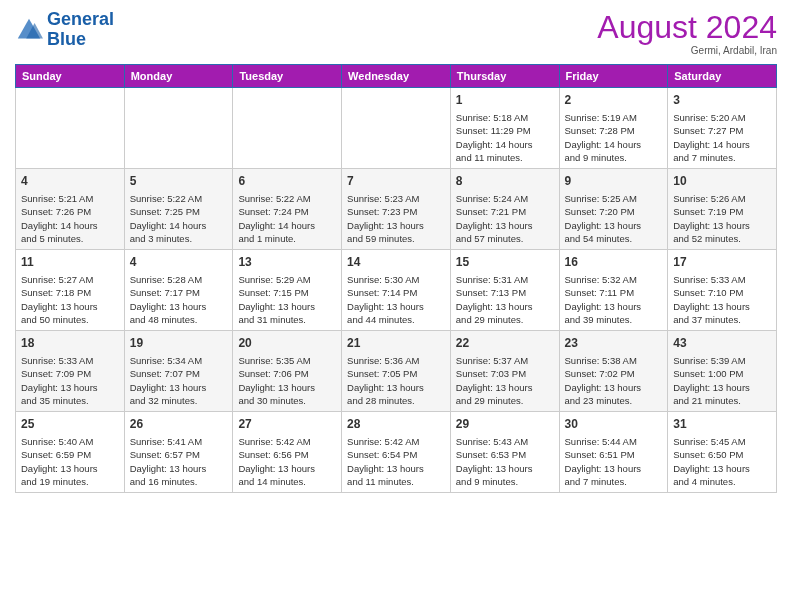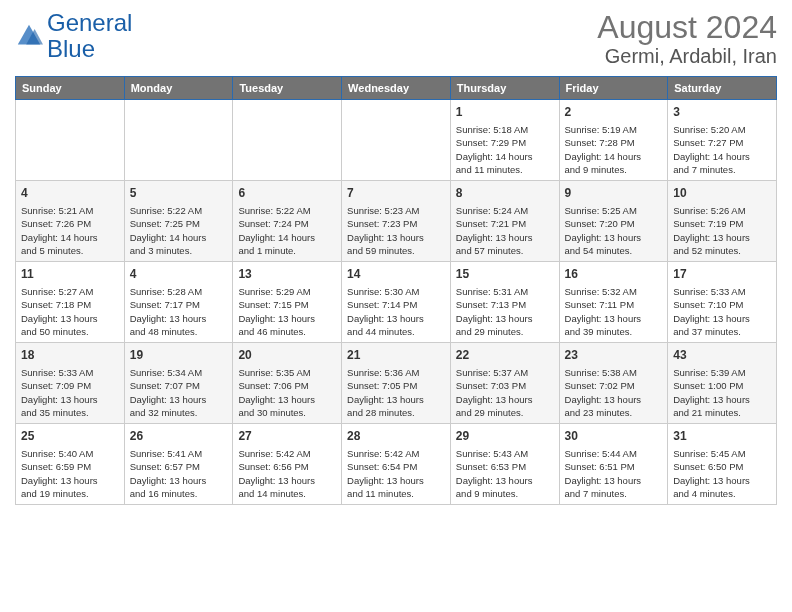--- a/index.html
+++ b/index.html
@@ -20,52 +20,52 @@
       justify-content: space-between;
       align-items: flex-start;
       margin-bottom: 8px;
     }
     .logo {
       display: flex;
       align-items: center;
       gap: 4px;
     }
     .logo-text {
-      font-size: 24px;
-      font-weight: normal;
+      font-size: 18px;
+      font-weight: bold;
       color: #333;
       line-height: 1.1;
     }
     .logo-text span {
       color: #1a5fa8;
     }
     .logo-icon {
       width: 28px;
       height: 28px;
     }
     .title-block {
       text-align: right;
     }
     .month-title {
       font-size: 32px;
       font-weight: 300;
-      color: #737373;
+      color: #a21caf;
       line-height: 1.1;
     }
     .location {
-      font-size: 20px;
+      font-size: 10px;
       color: #555;
     }
     .calendar {
       width: 100%;
       border-collapse: collapse;
       font-size: 10px;
     }
     .calendar th {
-      background: #737373;
+      background: #a21caf;
       color: #fff;
       text-align: left;
       padding: 5px 6px;
       font-size: 11px;
       font-weight: bold;
       border: 1px solid #2a6aaf;
     }
     .calendar td {
       vertical-align: top;
       padding: 4px 5px;
@@ -128,21 +128,21 @@
     </thead>
     <tbody id="calendar-body">
     <tr>
           <td class="empty-cell"></td>
           <td class="empty-cell"></td>
           <td class="empty-cell"></td>
           <td class="empty-cell"></td>
           <td>
             <span class="day-number">1</span>
             <div>Sunrise: 5:18 AM</div>
-            <div>Sunset: 7:29 PM</div>
+            <div>Sunset: 11:29 PM</div>
             <div>Daylight: 14 hours</div>
             <div>and 11 minutes.</div>
           </td>
           <td>
             <span class="day-number">2</span>
             <div>Sunrise: 5:19 AM</div>
             <div>Sunset: 7:28 PM</div>
             <div>Daylight: 14 hours</div>
             <div>and 9 minutes.</div>
           </td>
@@ -218,21 +218,21 @@
             <div>Sunrise: 5:28 AM</div>
             <div>Sunset: 7:17 PM</div>
             <div>Daylight: 13 hours</div>
             <div>and 48 minutes.</div>
           </td>
           <td>
             <span class="day-number">13</span>
             <div>Sunrise: 5:29 AM</div>
             <div>Sunset: 7:15 PM</div>
             <div>Daylight: 13 hours</div>
-            <div>and 46 minutes.</div>
+            <div>and 31 minutes.</div>
           </td>
           <td>
             <span class="day-number">14</span>
             <div>Sunrise: 5:30 AM</div>
             <div>Sunset: 7:14 PM</div>
             <div>Daylight: 13 hours</div>
             <div>and 44 minutes.</div>
           </td>
           <td>
             <span class="day-number">15</span>

